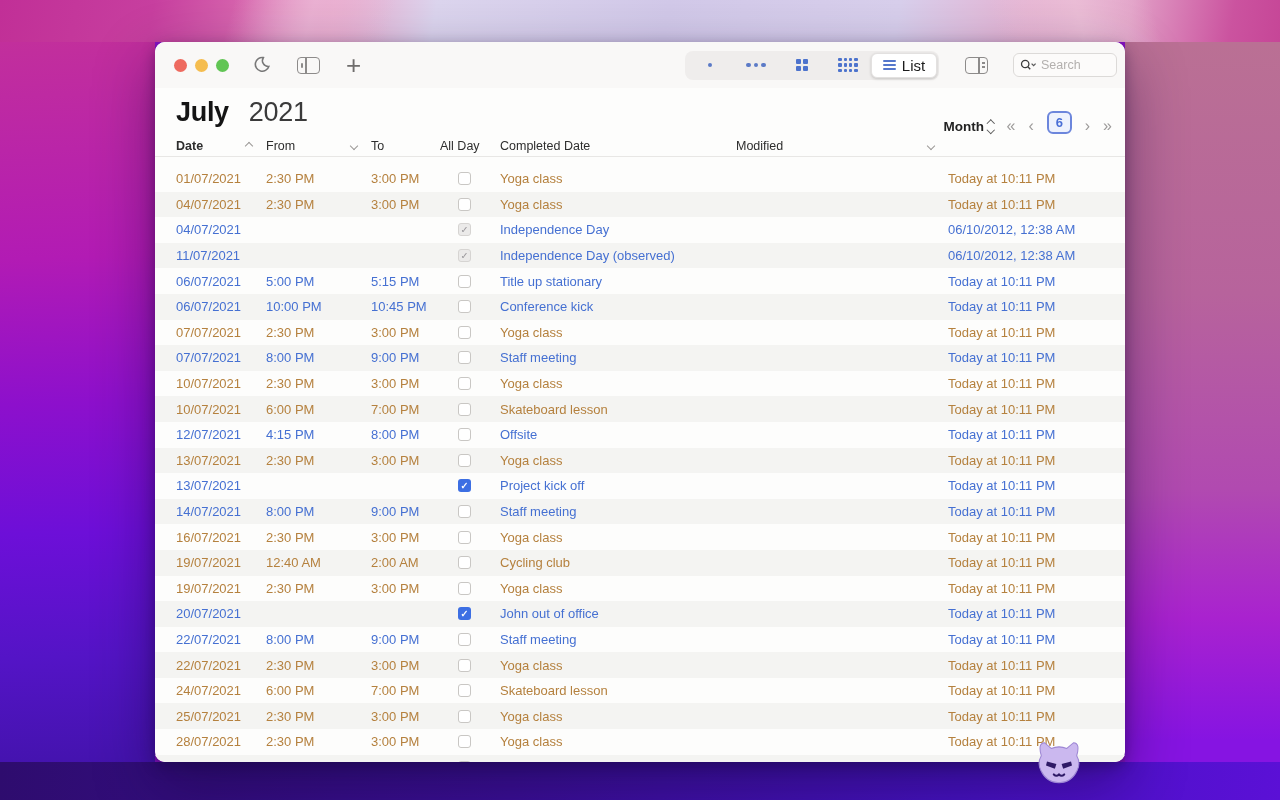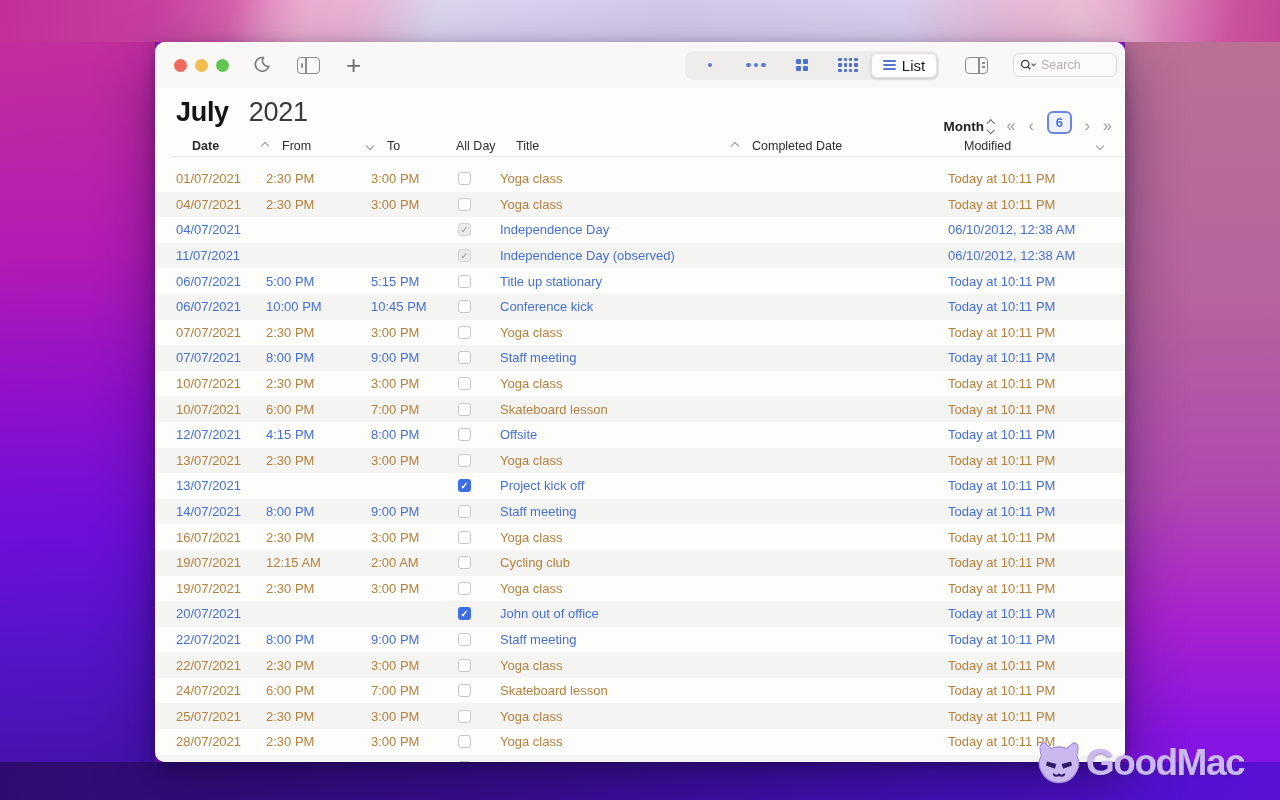--- a/index.html
+++ b/index.html
@@ -67,21 +67,21 @@
   .monthnav { margin-left:auto; display:flex; align-items:flex-end; gap:13px;margin-top:20px; }
   .range-btn { display:flex; align-items:center; gap:4px; font-size:13.5px; font-weight:600; color:#222; }
   .updown { display:flex; flex-direction:column; gap:1px; align-items:center; }
   .chevi { width:5.5px; height:5.5px; border-right:1.6px solid #555; border-bottom:1.6px solid #555; }
   .chevi.up { transform:rotate(-135deg); }
   .chevi.down { transform:rotate(45deg); }
   .navg { font-size:16px; color:#9d9b9a; line-height:1; }
   .page-badge { width:25px; height:23px; border:2px solid #6c86dc; border-radius:6px; background:#eef2fd; color:#4a6fd6; font-size:13px; font-weight:700; display:flex; align-items:center; justify-content:center; }
 
   
-  .thead { position:absolute; left:16px; right:0; top:93px; height:22px; padding:0 8px 0 21px; display:grid; grid-template-columns:90px 105px 69px 60px 236px 212px 1fr; align-items:center; border-bottom:1px solid #e8e7e5; }
+  .thead { position:absolute; left:0; right:0; top:93px; height:22px; padding:0 8px 0 21px; display:grid; grid-template-columns:90px 105px 69px 60px 236px 212px 1fr; align-items:center; border-bottom:1px solid #e8e7e5; }
   .hcell { display:flex; align-items:center; height:100%; }
   .hlabel { font-size:12.5px; color:#2e2e2e; }
   .hlabel.bold { font-weight:700; }
   .chev { width:6px; height:6px; border-right:1.5px solid #9b9997; border-bottom:1.5px solid #9b9997; margin-left:auto; margin-right:14px; }
   .chev.up { transform:rotate(-135deg); }
   .chev.down { transform:rotate(45deg); }
 
   .tbody { position:absolute; left:0; right:0; top:124px; bottom:0; overflow:hidden; }
   .row { height:25.6px; padding:0 8px 0 21px; display:grid; grid-template-columns:90px 105px 69px 60px 236px 212px 1fr; align-items:center; }
   .row.alt { background:#f4f4f2; }
@@ -216,24 +216,20 @@
   <div class="hcell">
     <span class="hlabel">To</span>
 
   </div>
 
   <div class="hcell">
     <span class="hlabel">All Day</span>
 
   </div>
 
-  <div class="hcell">
-    <span class="hlabel">Title</span>
-    <span class="chev up"></span>
-  </div>
 
   <div class="hcell">
     <span class="hlabel">Completed Date</span>
 
   </div>
 
   <div class="hcell">
     <span class="hlabel">Modified</span>
     <span class="chev down"></span>
   </div>
@@ -415,21 +411,21 @@
     <span class="cell allday">
       <span class="cb cb-unchecked"></span>
     </span>
     <span class="cell">Yoga class</span>
     <span class="cell"></span>
     <span class="cell">Today at 10:11 PM</span>
   </div>
 
   <div class="row alt" style="--rc: #b5813e;">
     <span class="cell">19/07/2021</span>
-    <span class="cell">12:15 AM</span>
+    <span class="cell">12:40 AM</span>
     <span class="cell">2:00 AM</span>
     <span class="cell allday">
       <span class="cb cb-unchecked"></span>
     </span>
     <span class="cell">Cycling club</span>
     <span class="cell"></span>
     <span class="cell">Today at 10:11 PM</span>
   </div>
 
   <div class="row" style="--rc: #b5813e;">
@@ -530,15 +526,14 @@
 </div>
   </div>
 
   <div class="watermark">
     <svg width="50" height="46" viewBox="0 0 48 44">
       <path d="M7 15 Q3.5 3 10 2.5 L16.5 8 Q24 5 31.5 8 L38 2.5 Q44.5 3 41 15 Q45 22 41.5 29 Q36 41 24 41 Q12 41 6.5 29 Q3 22 7 15 Z" fill="#cbb8ef" stroke="#9d86d4" stroke-width="1"></path>
       <path d="M12.5 20.5 l9 2.5 -1.5 4.5 -8.5 -3 z" fill="#2f1a66"></path>
       <path d="M35.5 20.5 l-9 2.5 1.5 4.5 8.5 -3 z" fill="#2f1a66"></path>
       <path d="M19 33 q2.5 2.5 5 0 q2.5 2.5 5 0" fill="none" stroke="#2f1a66" stroke-width="2" stroke-linecap="round"></path>
     </svg>
-    <span class="wm-text">GoodMac</span>
   </div>
 </div>
 
 </body></html>

